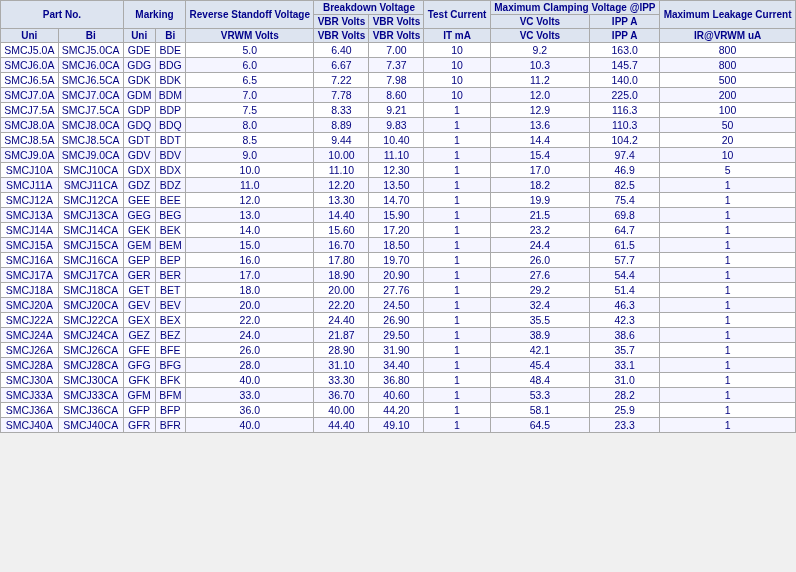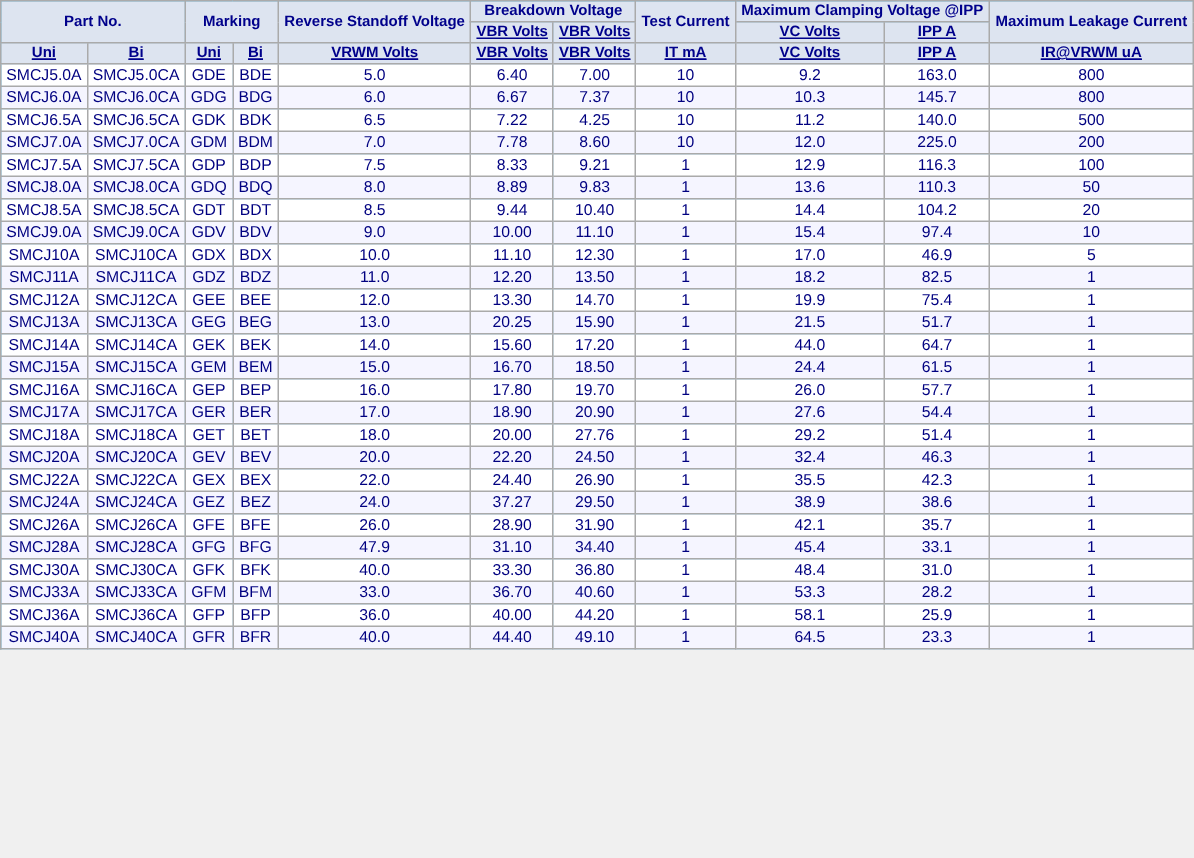--- a/index.html
+++ b/index.html
@@ -29,21 +29,20 @@
       background: #dde4f0;
       color: #00008b;
       font-weight: bold;
       font-size: 10px;
     }
     .subheader {
       background: #dde4f0;
       color: #00008b;
       font-size: 10px;
       font-weight: bold;
-      text-decoration: underline;
     }
     .data-row td {
       color: #000080;
       font-size: 10.5px;
     }
     .data-row:nth-child(odd) {
       background: #ffffff;
     }
     .data-row:nth-child(even) {
       background: #f5f5ff;
@@ -114,21 +113,21 @@
           <td>145.7</td>
           <td>800</td>
         </tr>
         <tr class="data-row">
           <td>SMCJ6.5A</td>
           <td>SMCJ6.5CA</td>
           <td>GDK</td>
           <td>BDK</td>
           <td>6.5</td>
           <td>7.22</td>
-          <td>4.25</td>
+          <td>7.98</td>
           <td>10</td>
           <td>11.2</td>
           <td>140.0</td>
           <td>500</td>
         </tr>
         <tr class="data-row">
           <td>SMCJ7.0A</td>
           <td>SMCJ7.0CA</td>
           <td>GDM</td>
           <td>BDM</td>
@@ -230,37 +229,37 @@
           <td>19.9</td>
           <td>75.4</td>
           <td>1</td>
         </tr>
         <tr class="data-row">
           <td>SMCJ13A</td>
           <td>SMCJ13CA</td>
           <td>GEG</td>
           <td>BEG</td>
           <td>13.0</td>
-          <td>20.25</td>
+          <td>14.40</td>
           <td>15.90</td>
           <td>1</td>
           <td>21.5</td>
-          <td>51.7</td>
+          <td>69.8</td>
           <td>1</td>
         </tr>
         <tr class="data-row">
           <td>SMCJ14A</td>
           <td>SMCJ14CA</td>
           <td>GEK</td>
           <td>BEK</td>
           <td>14.0</td>
           <td>15.60</td>
           <td>17.20</td>
           <td>1</td>
-          <td>44.0</td>
+          <td>23.2</td>
           <td>64.7</td>
           <td>1</td>
         </tr>
         <tr class="data-row">
           <td>SMCJ15A</td>
           <td>SMCJ15CA</td>
           <td>GEM</td>
           <td>BEM</td>
           <td>15.0</td>
           <td>16.70</td>
@@ -334,21 +333,21 @@
           <td>35.5</td>
           <td>42.3</td>
           <td>1</td>
         </tr>
         <tr class="data-row">
           <td>SMCJ24A</td>
           <td>SMCJ24CA</td>
           <td>GEZ</td>
           <td>BEZ</td>
           <td>24.0</td>
-          <td>37.27</td>
+          <td>21.87</td>
           <td>29.50</td>
           <td>1</td>
           <td>38.9</td>
           <td>38.6</td>
           <td>1</td>
         </tr>
         <tr class="data-row">
           <td>SMCJ26A</td>
           <td>SMCJ26CA</td>
           <td>GFE</td>
@@ -359,21 +358,21 @@
           <td>1</td>
           <td>42.1</td>
           <td>35.7</td>
           <td>1</td>
         </tr>
         <tr class="data-row">
           <td>SMCJ28A</td>
           <td>SMCJ28CA</td>
           <td>GFG</td>
           <td>BFG</td>
-          <td>47.9</td>
+          <td>28.0</td>
           <td>31.10</td>
           <td>34.40</td>
           <td>1</td>
           <td>45.4</td>
           <td>33.1</td>
           <td>1</td>
         </tr>
         <tr class="data-row">
           <td>SMCJ30A</td>
           <td>SMCJ30CA</td>

